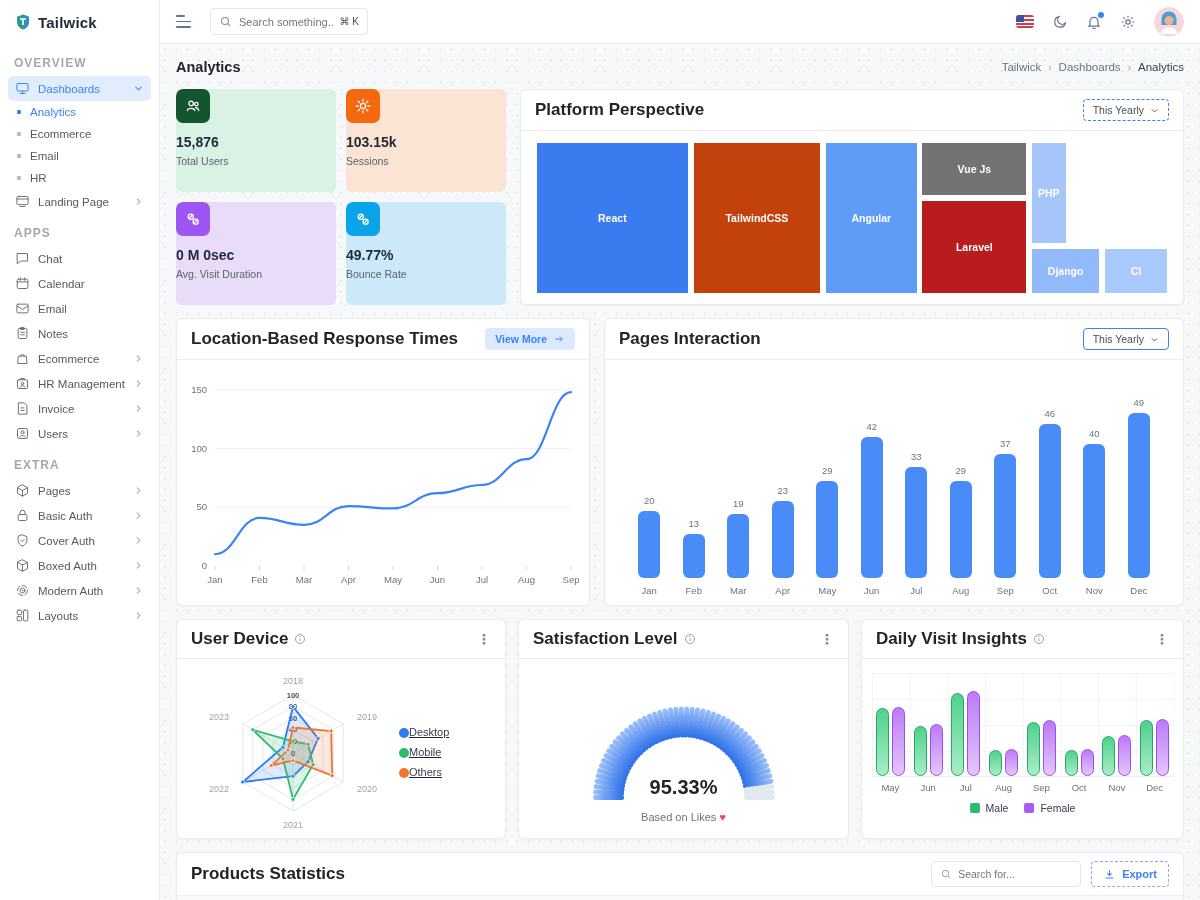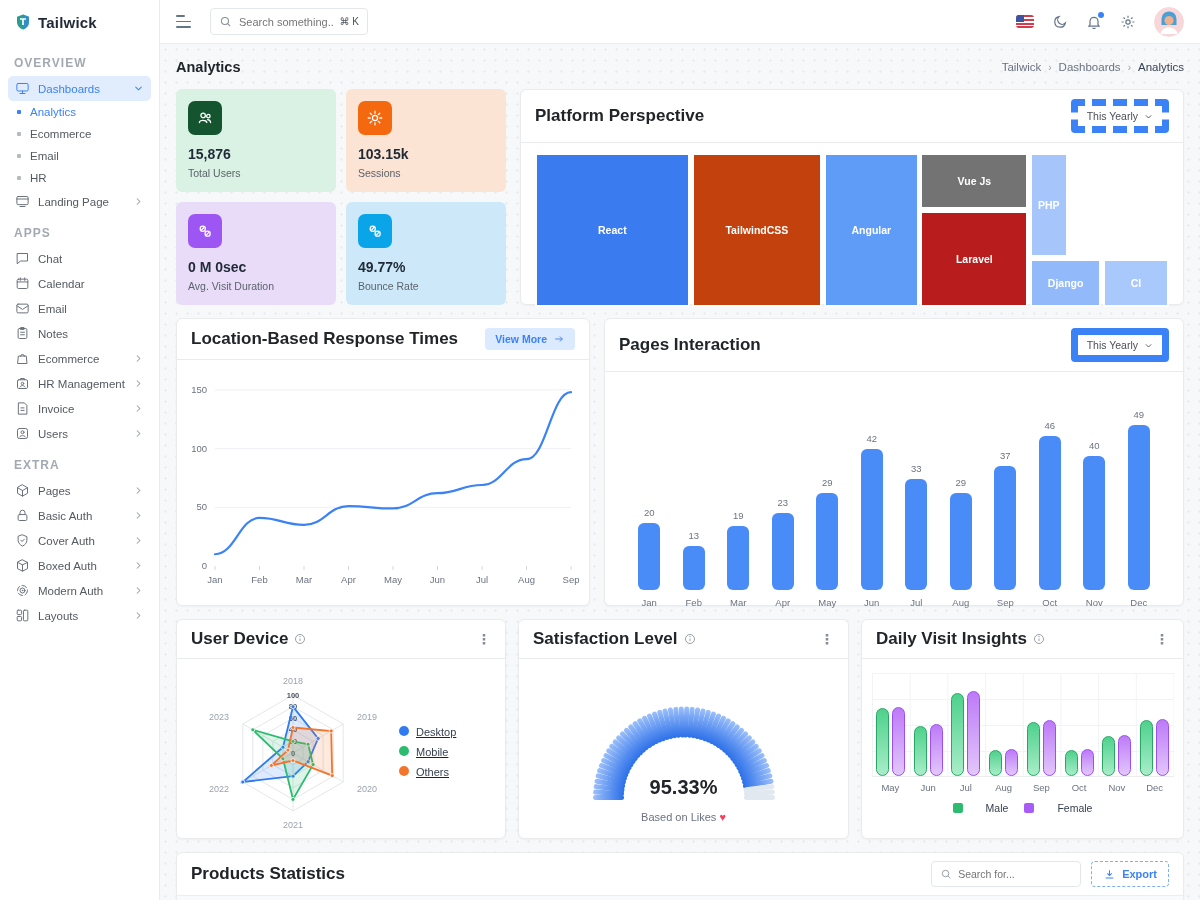--- a/index.html
+++ b/index.html
@@ -49,28 +49,28 @@
   .titlerow { display:flex; align-items:center; margin-bottom:11px; height:22px; }
   .page-title { font-size:14.5px; font-weight:700; color:#212529; }
   .crumbs { margin-left:auto; display:flex; align-items:center; gap:7px; font-size:11.5px; color:#6b7280; }
   .crumbs .sep { color:#9aa0a8; font-size:10px; }
   .crumbs .last { color:#374151; }
 
   .card { background:#fff; border:1px solid #e9ebec; border-radius:6px; box-shadow:0 1px 2px rgba(30,40,60,.04); }
   .card-head { display:flex; align-items:center; padding:9px 14px; border-bottom:1px solid #e9ebec; }
   .card-title { font-size:17px; font-weight:700; color:#212529; display:flex; align-items:center; gap:6px; }
   .filter-btn { margin-left:auto; display:flex; align-items:center; gap:6px; font-size:10.5px; color:#495057;
-                border:7px solid #3b82f6; border-radius:4px; padding:4px 9px; background:#fff; cursor:pointer; }
+                border:1px solid #3b82f6; border-radius:4px; padding:4px 9px; background:#fff; cursor:pointer; }
   .filter-btn.dashed { border-style:dashed; }
   .kebab { margin-left:auto; color:#878a99; font-size:14px; font-weight:700; cursor:pointer; line-height:1; }
   .info-ic { color:#9aa0a8; display:flex; cursor:pointer; }
 
   .row1 { display:flex; gap:14px; }
   .statgrid { display:grid; grid-template-columns:160px 160px; grid-template-rows:103px 103px; gap:10px; }
-  .stat { border-radius:6px; padding:12px; position:relative; overflow:hidden; }
+  .stat { border-radius:6px; position:relative; overflow:hidden; }
   .stat .ibox { width:34px; height:34px; border-radius:7px; display:flex; align-items:center; justify-content:center; color:#fff; }
   .stat .val { font-size:14px; font-weight:700; color:#1f2937; margin-top:11px; }
   .stat .lb { font-size:10.5px; color:#5c636b; margin-top:5px; }
   .stat.green { background:#d9f2e4; } .stat.green .ibox { background:#14542f; }
   .stat.orange { background:#fbe4d3; } .stat.orange .ibox { background:#f4690f; }
   .stat.purple { background:#e8dcf9; } .stat.purple .ibox { background:#9d55f4; }
   .stat.sky { background:#cde9f9; } .stat.sky .ibox { background:#0aa5e9; }
   .deco { position:absolute; pointer-events:none; }
 
   .platform-card { flex:1; height:216px; }
@@ -88,41 +88,41 @@
   .barcol .bval { font-size:9.5px; color:#6b7280; margin-bottom:5px; }
   .barcol .bar { width:22px; background:#4a8cf7; border-radius:6px; }
   .barlbls { display:flex; padding:7px 22px 0; }
   .barlbls span { flex:1; text-align:center; font-size:9.5px; color:#6b7280; }
 
   .row3 { display:flex; gap:12px; margin-top:13px; }
   .row3 .card { height:220px; }
   .ud-card { width:330px; } .sat-card { width:331px; } .dv-card { flex:1; }
   .radar-wrap { display:flex; align-items:center; padding:2px 8px;text-decoration:underline; }
   .radar-legend { display:flex; flex-direction:column; gap:8px; margin-left:2px; }
-  .rleg { display:flex; align-items:flex-start; gap:7px; font-size:11px; color:#374151; cursor:pointer; }
+  .rleg { display:flex; align-items:flex-end; font-size:11px; color:#374151; cursor:pointer; }
   .rleg .dot { width:10px; height:10px; border-radius:50%; }
 
   .gauge-wrap { position:relative; width:260px; height:128px; margin:16px auto 0; }
   .gauge-tick { position:absolute; left:130px; top:120px; height:5px; border-radius:2.5px; }
   .gauge-val { position:absolute; left:0; right:0; bottom:4px; text-align:center; font-size:20px; font-weight:700; color:#212529; }
   .gauge-cap { text-align:center; font-size:11px; color:#6b7280; margin-top:8px; }
   .gauge-cap .heart { color:#f43f5e; }
 
   .dvchart { width:302px; margin:14px auto 0; }
   .dv-plot { position:relative; height:104px; display:flex; align-items:flex-end; justify-content:space-around;
              background-image:linear-gradient(to right,#f1f3f5 1px,transparent 1px),linear-gradient(to bottom,#f1f3f5 1px,transparent 1px);
              background-size:37.7px 26px; border-bottom:1px solid #eceef0; }
   .dv-pair { display:flex; align-items:flex-end; gap:3px; }
   .dv-bar { width:13px; border-radius:7px; border:1px solid; }
   .dv-bar.male { border-color:#27a763; background:linear-gradient(180deg,#4ed18c,#a9edc9); }
   .dv-bar.female { border-color:#9b4ff0; background:linear-gradient(180deg,#bd7af7,#e3c7fb); }
   .dv-lbls { display:flex; justify-content:space-around; margin-top:5px; }
   .dv-lbls span { font-size:9.5px; color:#6b7280; width:36px; text-align:center; }
   .dv-legend { display:flex; justify-content:center; gap:16px; margin-top:9px; }
-  .dv-leg { display:flex; align-items:center; gap:23px; font-size:10.5px; color:#374151; cursor:pointer; }
+  .dv-leg { display:flex; align-items:center; gap:6px; font-size:10.5px; color:#374151; cursor:pointer; }
   .dv-leg .sq { width:10px; height:10px; border-radius:2px; }
 
   .prod-card { margin-top:13px; height:160px; overflow:hidden; }
   .prod-head { display:flex; align-items:center; padding:8px 14px; }
   .prod-tools { margin-left:auto; display:flex; gap:10px; }
   .prod-search { display:flex; align-items:center; gap:6px; width:150px; height:26px; border:1px solid #e4e7ea; border-radius:4px; padding:0 8px; color:#9aa0a8; }
   .prod-search input { border:none; outline:none; flex:1; min-width:0; font-size:10.5px; color:#495057; font-family:inherit; }
   .export-btn { display:flex; align-items:center; gap:6px; color:#3b82f6; font-size:11px; font-weight:600;
                 border:1px dashed #7fadf9; border-radius:4px; padding:5px 11px; background:#fff; cursor:pointer; font-family:inherit; }
   .ptable-head { display:grid; grid-template-columns:42px 1fr 105px 95px 85px 80px 85px 95px 95px; align-items:center;

